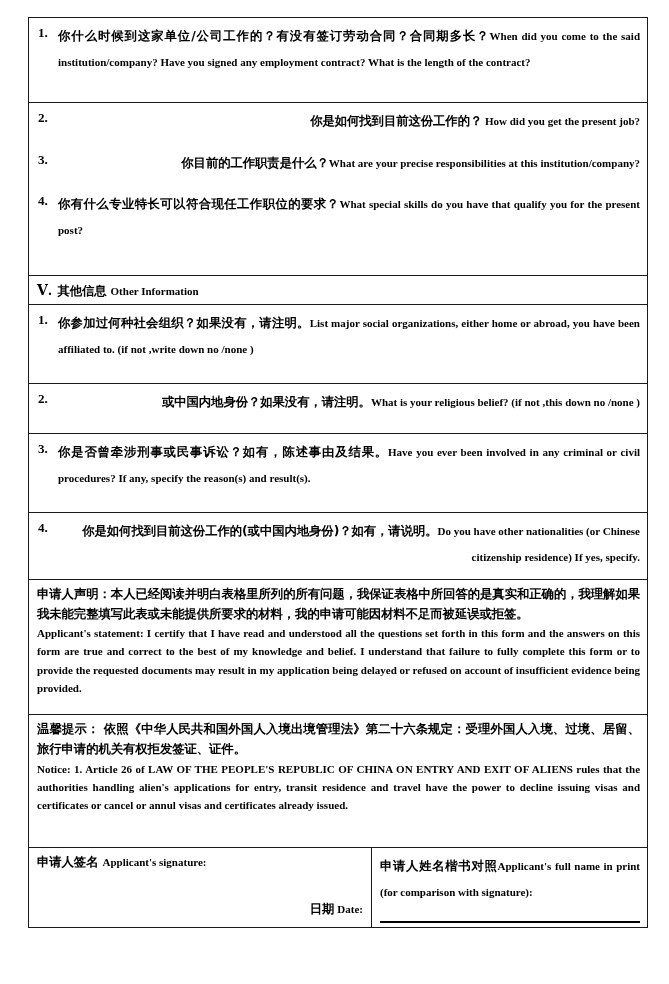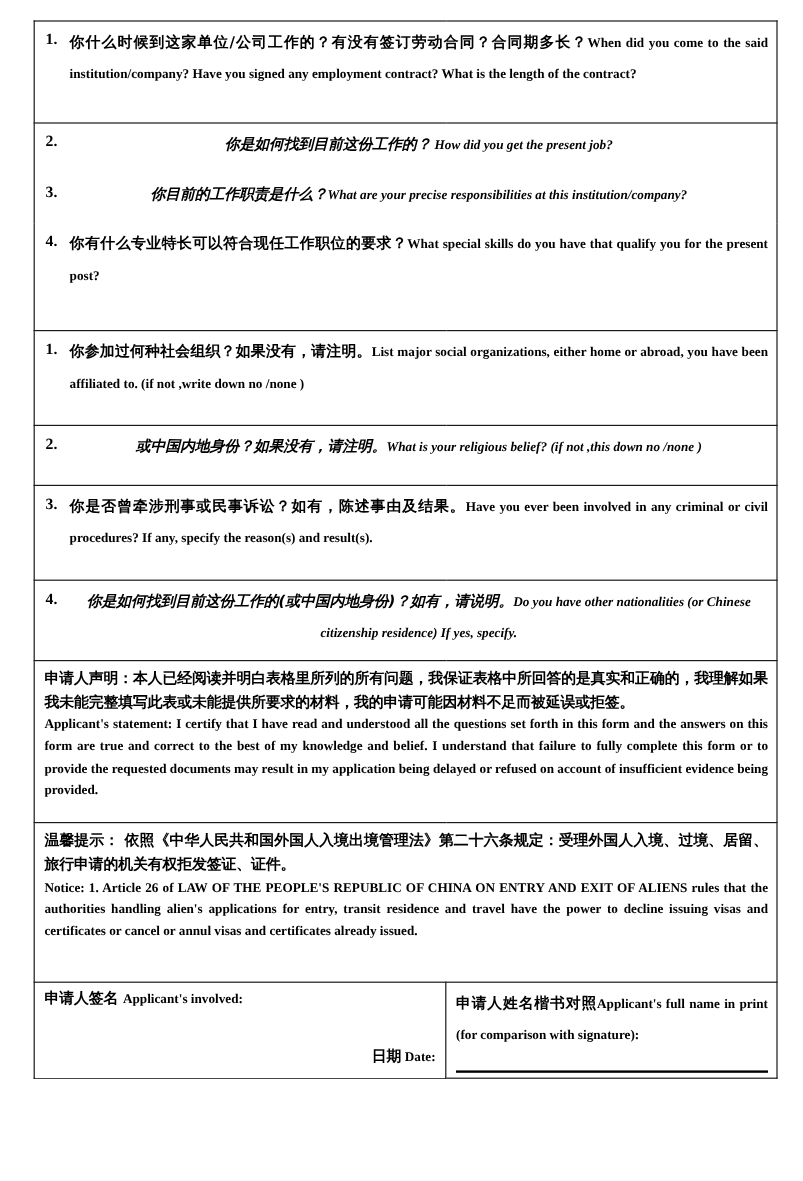--- a/index.html
+++ b/index.html
@@ -64,21 +64,21 @@
     font-size: 13.1px;
     line-height: 1.62;
     padding-left: 1px;
   }
   .qbody {
     flex: 1 1 auto;
     line-height: 1.62;
     text-align: justify;
     text-justify: inter-word;
   }
-  .qbody.nojust { text-align: center; font-style: italic; }
+  .qbody.nojust { text-align: right; }
 
   .cell-q1 { height: 76px; }
   .cell-q2 { height: 34px; }
   .cell-q3 { height: 33px; }
   .cell-q4 { height: 81px; }
 
   .sec-head {
     height: 14px;
     line-height: 1.25;
   }
@@ -176,20 +176,25 @@
 
       <tr>
         <td colspan="2" class="cell-q4" style="border-top:none;">
           <div class="qrow">
             <span class="qnum">4.</span>
             <span class="qbody"><span class="cn">你有什么专业特长可以符合现任工作职位的要求？</span><span class="en">What special skills do you have that qualify you for the present post?</span></span>
           </div>
         </td>
       </tr>
 
+      <tr>
+        <td colspan="2" class="sec-head">
+          <span class="rom">Ⅴ.</span><span class="cn" style="margin-left:5px;">其他信息</span><span class="en" style="margin-left:4px;">Other Information</span>
+        </td>
+      </tr>
 
       <tr>
         <td colspan="2" class="cell-o1">
           <div class="qrow">
             <span class="qnum">1.</span>
             <span class="qbody"><span class="cn">你参加过何种社会组织？如果没有，请注明。</span><span class="en">List major social organizations, either home or abroad, you have been affiliated to. (if not ,write down no /none )</span></span>
           </div>
         </td>
       </tr>
 
@@ -234,21 +239,21 @@
           <div class="block">
             <p class="cn" style="line-height:1.64;">温馨提示：  依照《中华人民共和国外国人入境出境管理法》第二十六条规定：受理外国人入境、过境、居留、旅行申请的机关有权拒发签证、证件。</p>
             <p class="en" style="line-height:1.66;">Notice: 1. Article 26 of LAW OF THE PEOPLE'S REPUBLIC OF CHINA ON ENTRY AND EXIT OF ALIENS rules that the authorities handling alien's applications for entry, transit residence and travel have the power to decline issuing visas and certificates or cancel or annul visas and certificates already issued.</p>
           </div>
         </td>
       </tr>
 
       <tr>
         <td class="cell-sig-left">
           <div>
-            <span class="cn">申请人签名</span><span class="en" style="margin-left:4px;">Applicant's involved:</span>
+            <span class="cn">申请人签名</span><span class="en" style="margin-left:4px;">Applicant's signature:</span>
           </div>
           <div class="sig-line-row">
             <span class="rule rule-sig"></span>
             <span class="date-label"><span class="cn">日期</span><span class="en" style="margin-left:3px;">Date:</span></span>
             <span class="rule rule-date"></span>
           </div>
         </td>
         <td class="cell-sig-right">
           <div class="block">
             <span class="cn">申请人姓名楷书对照</span><span class="en">Applicant's full name in print (for comparison with signature):</span>

